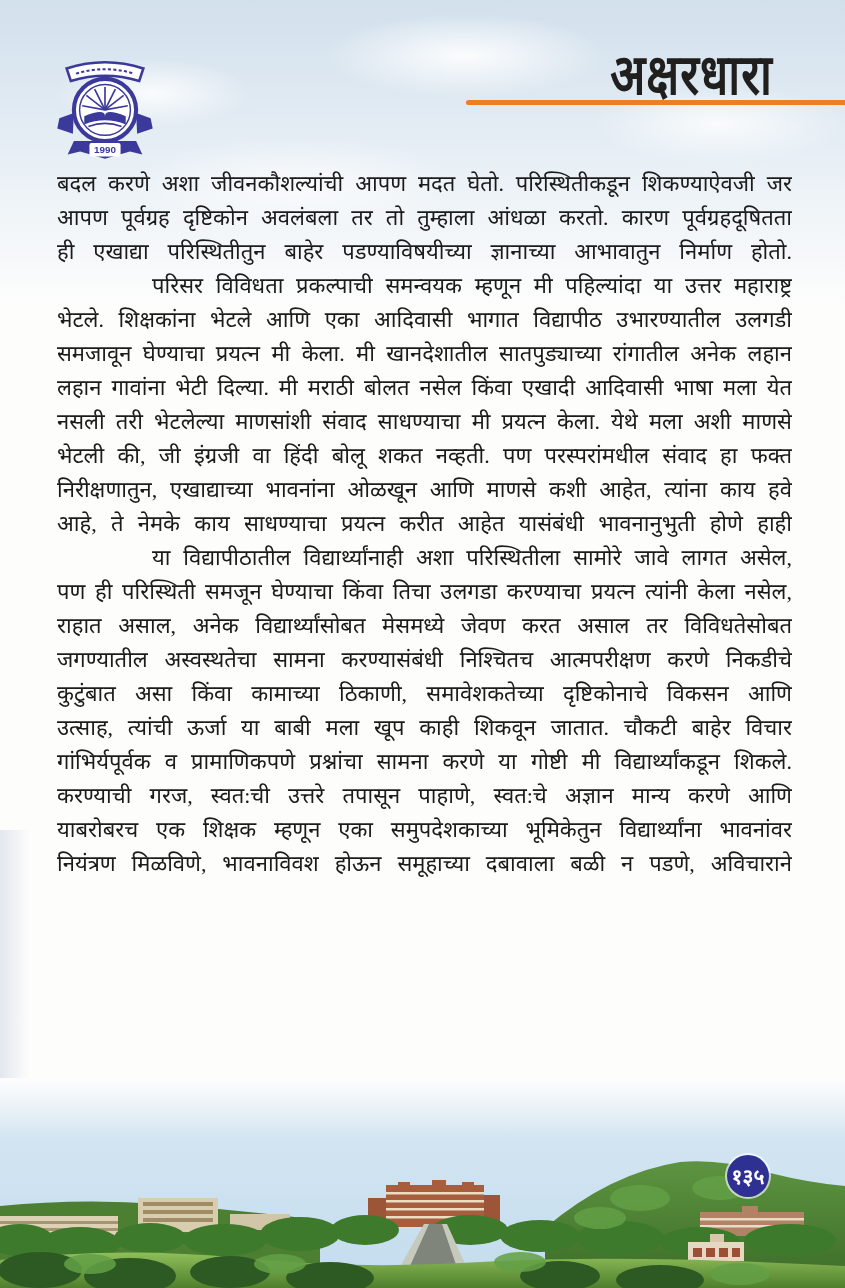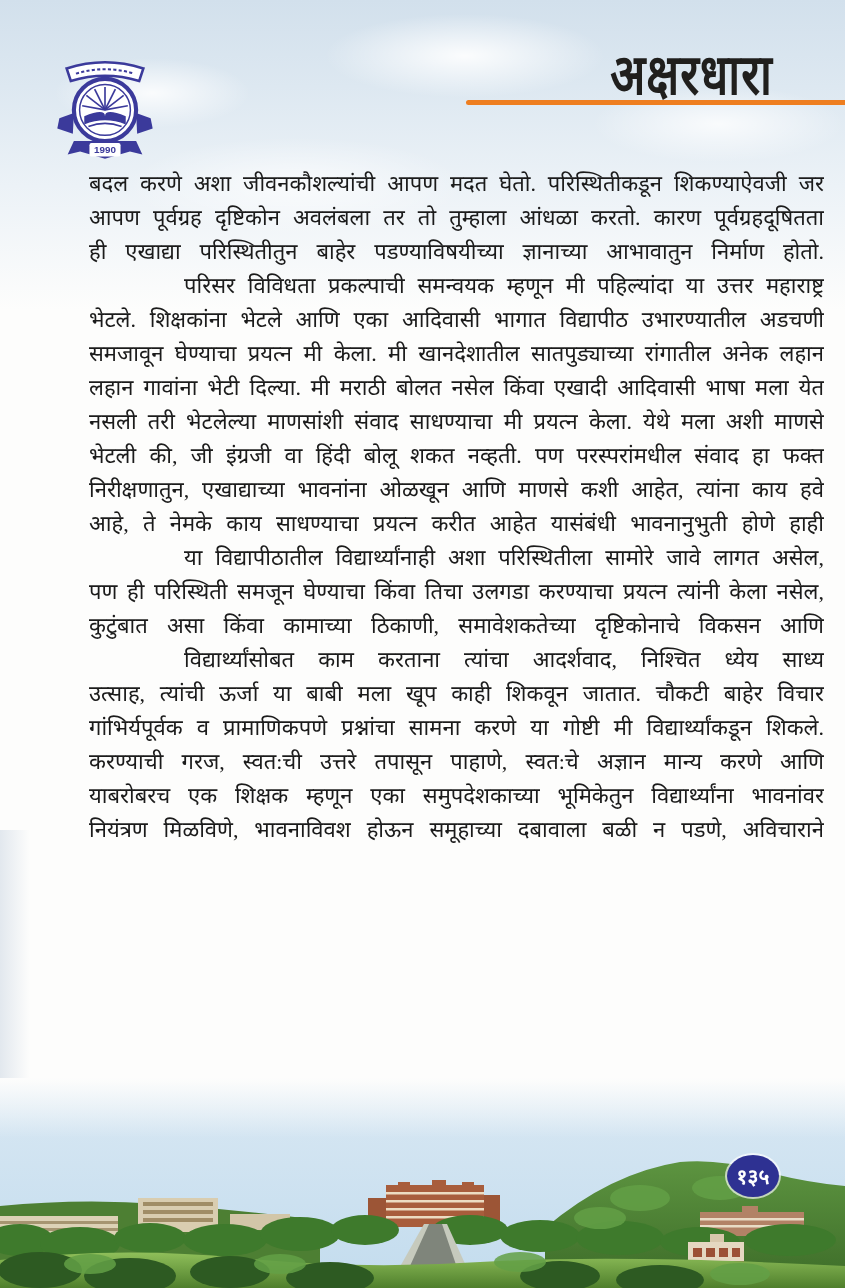--- a/index.html
+++ b/index.html
@@ -39,33 +39,32 @@
     white-space:nowrap;
   }
   .masthead-rule{
     position:absolute;top:100px;left:466px;right:0;height:5px;
     border-radius:3px 0 0 3px;
   }
   
   .article{
     position:absolute;left:57px;top:167px;width:735px;
     color:#1b1b1b;
-    margin-left:32px;
   }
   .line{
     height:34px;line-height:34px;font-size:22px;
     overflow:hidden;
     text-align:justify;text-align-last:justify;
     -moz-text-align-last:justify;
   }
   .line.indent{text-indent:95px;}
   .line.last{text-align-last:left;-moz-text-align-last:left;}
   
   .badge{
-    position:absolute;left:727px;top:1155px;width:52px;height:42px;
+    position:absolute;left:727px;top:1155px;width:42px;height:42px;
     border-radius:50%;
     display:flex;align-items:center;justify-content:center;
     color:#ffffff;font-size:21px;font-weight:bold;
     box-shadow:0 0 0 2px rgba(255,255,255,.65);
     z-index:5;
   }
   
   .photo{position:absolute;left:0;bottom:0;width:845px;height:210px;}
   .photo-fade{
     position:absolute;left:0;top:0;width:845px;height:60px;
@@ -114,35 +113,36 @@
   <div class="masthead-rule" style="background: rgb(238, 126, 32);"></div>
 
   <div class="article">
       <div>
         <div class="line">बदल करणे अशा जीवनकौशल्यांची आपण मदत घेतो. परिस्थितीकडून शिकण्याऐवजी जर</div>
         <div class="line">आपण पूर्वग्रह दृष्टिकोन अवलंबला तर तो तुम्हाला आंधळा करतो. कारण पूर्वग्रहदूषितता</div>
         <div class="line">ही एखाद्या परिस्थितीतुन बाहेर पडण्याविषयीच्या ज्ञानाच्या आभावातुन निर्माण होतो.</div>
       </div>
       <div>
         <div class="line indent">परिसर विविधता प्रकल्पाची समन्वयक म्हणून मी पहिल्यांदा या उत्तर महाराष्ट्र</div>
-        <div class="line">भेटले. शिक्षकांना भेटले आणि एका आदिवासी भागात विद्यापीठ उभारण्यातील अडचणी</div>
+        <div class="line">भेटले. शिक्षकांना भेटले आणि एका आदिवासी भागात विद्यापीठ उभारण्यातील उलगडी</div>
         <div class="line">समजावून घेण्याचा प्रयत्न मी केला. मी खानदेशातील सातपुड्याच्या रांगातील अनेक लहान</div>
         <div class="line">लहान गावांना भेटी दिल्या. मी मराठी बोलत नसेल किंवा एखादी आदिवासी भाषा मला येत</div>
         <div class="line">नसली तरी भेटलेल्या माणसांशी संवाद साधण्याचा मी प्रयत्न केला. येथे मला अशी माणसे</div>
         <div class="line">भेटली की, जी इंग्रजी वा हिंदी बोलू शकत नव्हती. पण परस्परांमधील संवाद हा फक्त</div>
         <div class="line">निरीक्षणातुन, एखाद्याच्या भावनांना ओळखून आणि माणसे कशी आहेत, त्यांना काय हवे</div>
         <div class="line">आहे, ते नेमके काय साधण्याचा प्रयत्न करीत आहेत यासंबंधी भावनानुभुती होणे हाही</div>
       </div>
       <div>
         <div class="line indent">या विद्यापीठातील विद्यार्थ्यांनाही अशा परिस्थितीला सामोरे जावे लागत असेल,</div>
         <div class="line">पण ही परिस्थिती समजून घेण्याचा किंवा तिचा उलगडा करण्याचा प्रयत्न त्यांनी केला नसेल,</div>
+        <div class="line">राहात असाल, अनेक विद्यार्थ्यांसोबत मेसमध्ये जेवण करत असाल तर विविधतेसोबत</div>
+        <div class="line">जगण्यातील अस्वस्थतेचा सामना करण्यासंबंधी निश्चितच आत्मपरीक्षण करणे निकडीचे</div>
         <div class="line">कुटुंबात असा किंवा कामाच्या ठिकाणी, समावेशकतेच्या दृष्टिकोनाचे विकसन आणि</div>
       </div>
       <div>
-        <div class="line indent">विद्यार्थ्यांसोबत काम करताना त्यांचा आदर्शवाद, निश्चित ध्येय साध्य</div>
         <div class="line">उत्साह, त्यांची ऊर्जा या बाबी मला खूप काही शिकवून जातात. चौकटी बाहेर विचार</div>
         <div class="line">गांभिर्यपूर्वक व प्रामाणिकपणे प्रश्नांचा सामना करणे या गोष्टी मी विद्यार्थ्यांकडून शिकले.</div>
         <div class="line">करण्याची गरज, स्वत:ची उत्तरे तपासून पाहाणे, स्वत:चे अज्ञान मान्य करणे आणि</div>
         <div class="line">याबरोबरच एक शिक्षक म्हणून एका समुपदेशकाच्या भूमिकेतुन विद्यार्थ्यांना भावनांवर</div>
         <div class="line">नियंत्रण मिळविणे, भावनाविवश होऊन समूहाच्या दबावाला बळी न पडणे, अविचाराने</div>
       </div>
     </div>
 
   <div class="badge" style="background: rgb(46, 49, 146);">
     <span>१३५</span>

